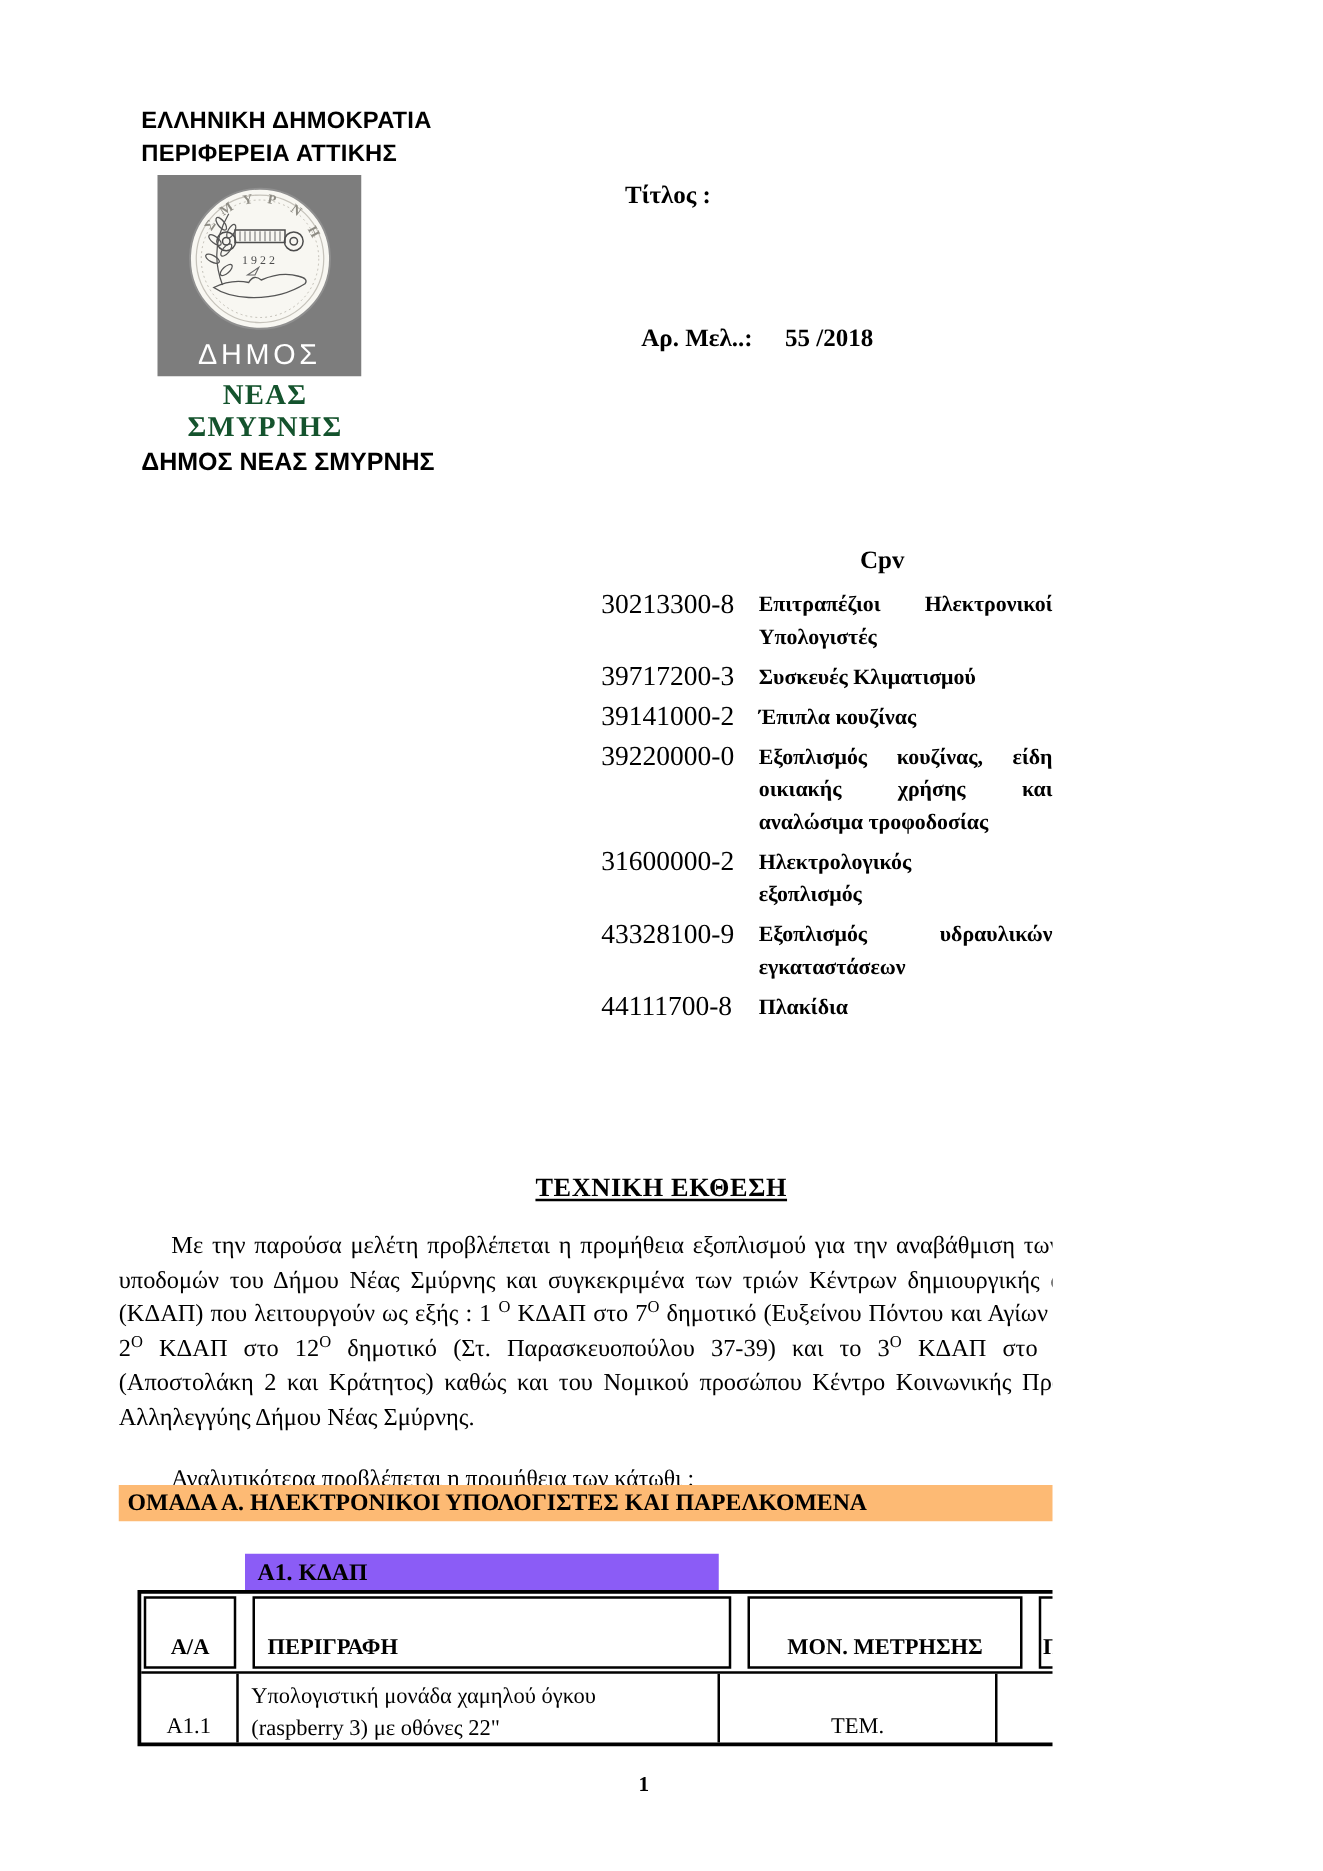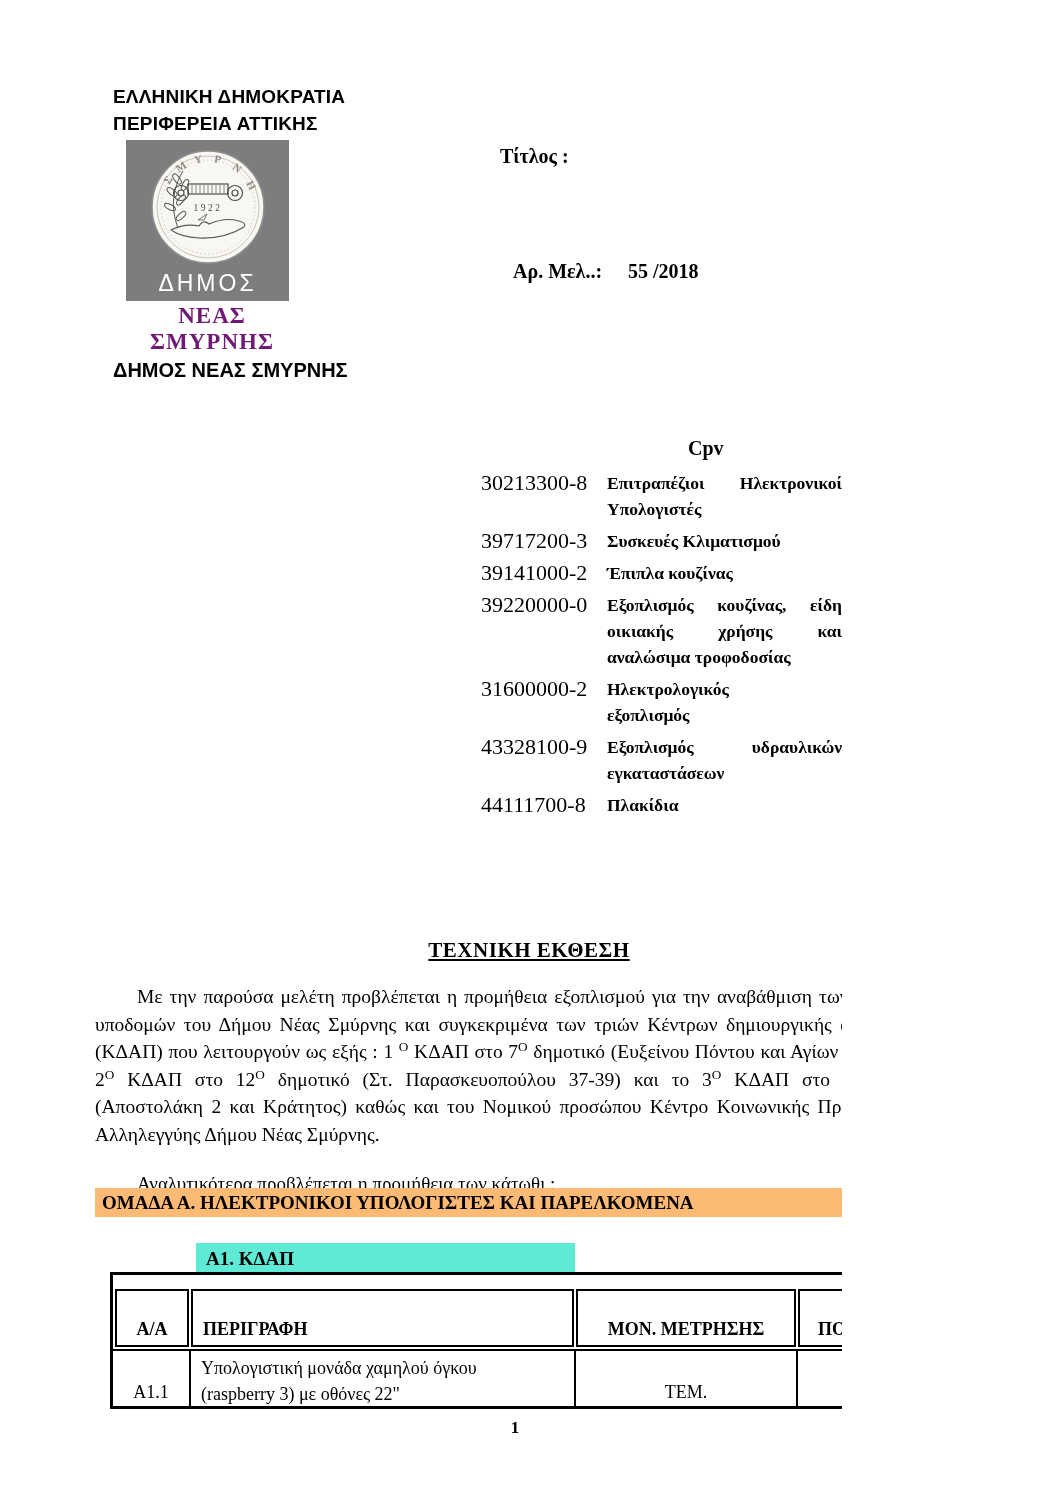--- a/index.html
+++ b/index.html
@@ -12,21 +12,21 @@
   .b{font-weight:bold;}
 
   
   .gov-line{left:113px;font-size:19px;letter-spacing:.2px;}
 
   
   .logo-square{left:126px;top:140px;width:163px;height:161px;background:#7d7d7d;}
   .seal-svg{position:absolute;left:17px;top:4px;}
   .logo-dimos{position:absolute;left:0;right:0;bottom:4px;text-align:center;
     color:#ffffff;font-size:23px;letter-spacing:3px;font-family:"Liberation Sans",sans-serif;}
-  .logo-below{left:114px;top:303px;width:196px;text-align:center;color:#701a75;
+  .logo-below{left:114px;top:303px;width:196px;text-align:center;color:#14532d;
     font-size:23px;font-weight:bold;letter-spacing:1px;}
   .muni-line{left:113px;top:359px;font-size:20px;}
 
   
   .title-block{left:500px;top:143px;width:470px;font-size:20px;font-weight:bold;line-height:27px;}
   .title-row{display:flex;}
   .title-label{white-space:pre;}
   .title-lines{margin-left:8px;}
   .study-line{left:513px;top:260px;font-size:20px;font-weight:bold;}
   .study-line .val{margin-left:26px;}
@@ -43,26 +43,26 @@
   .tech-head{left:0;top:938px;width:1058px;text-align:center;font-size:21px;font-weight:bold;}
   .tech-head span{text-decoration:underline;letter-spacing:.5px;}
   .main-par{left:95px;top:983px;width:852px;font-size:19.5px;line-height:27.5px;
     text-align:justify;text-indent:42px;}
   .main-par sup{font-size:0.68em;line-height:0;}
   .follow-par{left:137px;top:1173px;width:760px;font-size:19px;}
 
   
   .band-yellow{left:95px;top:1188px;width:852px;height:29px;background:#fdba74;
     font-size:19px;font-weight:bold;line-height:29px;padding-left:7px;box-sizing:border-box;}
-  .band-blue{left:196px;top:1243px;width:379px;height:30px;background:#5eead4;
+  .band-blue{left:196px;top:1243px;width:379px;height:30px;background:#8b5cf6;
     font-size:19px;font-weight:bold;line-height:31px;padding-left:10px;box-sizing:border-box;}
 
   
   .tbl{left:110px;top:1272px;width:836px;border:3px solid #000;box-sizing:border-box;background:#fff;}
-  .thead{display:flex;padding:14px 2px 0 2px;}
+  .thead{display:flex;padding:2px 2px 0 2px;gap:11px;}
   .thead .hc{border:2px solid #000;box-sizing:border-box;height:58px;
     display:flex;align-items:flex-end;font-size:18px;font-weight:bold;padding-bottom:5px;}
   .hc+.hc{margin-left:2px;}
   .c1{width:74px;justify-content:center;}
   .c2{width:383px;justify-content:flex-start;padding-left:10px;box-sizing:border-box;}
   .c3{width:220px;justify-content:center;}
   .c4{flex:1;justify-content:center;}
   .trow{display:flex;border-top:2px solid #000;margin-top:2px;height:55px;}
   .trow .tc{box-sizing:border-box;font-size:18px;display:flex;}
   .tc+.tc{border-left:2px solid #000;}

